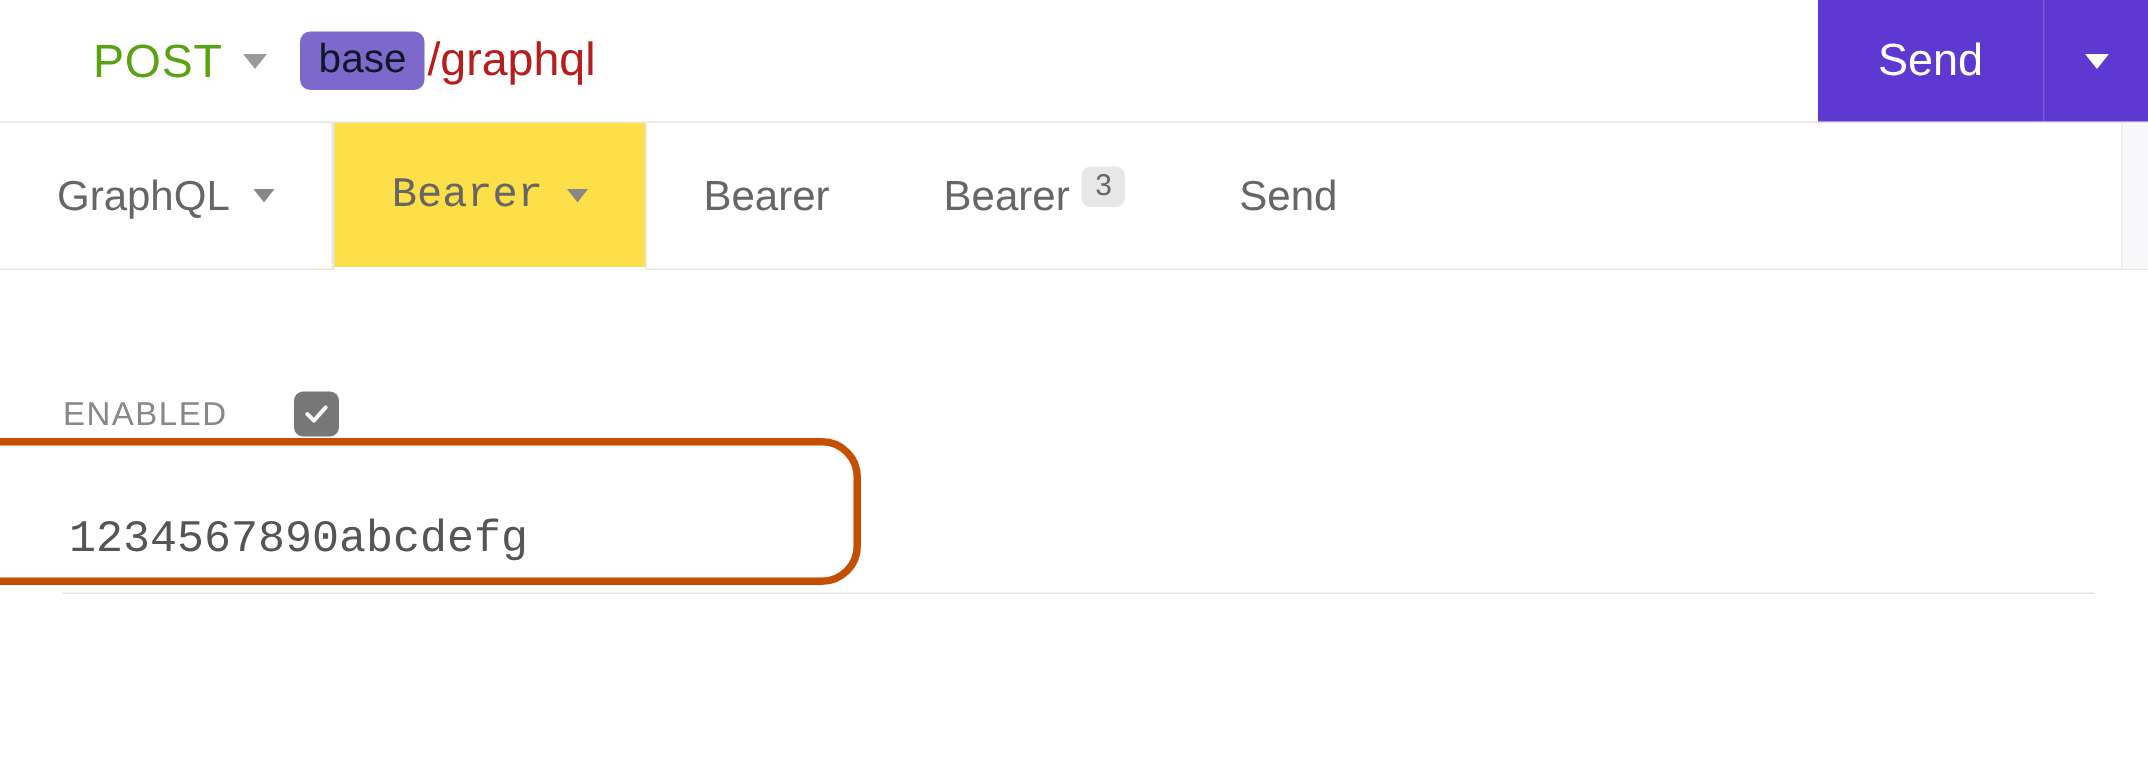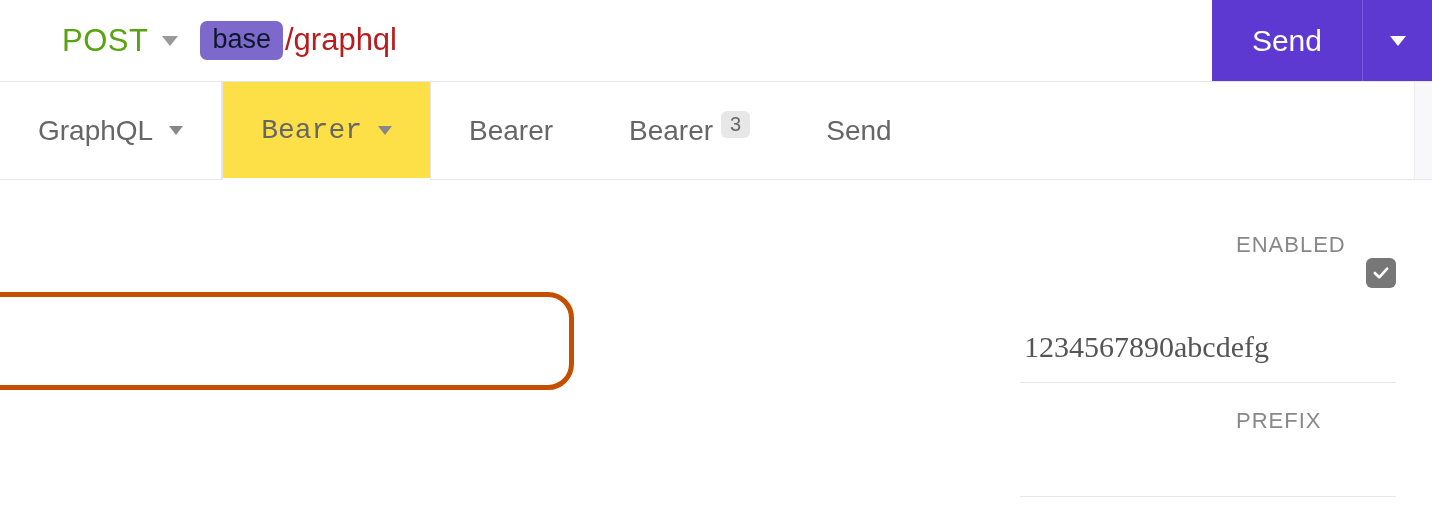--- a/index.html
+++ b/index.html
@@ -30,27 +30,27 @@
   .tab.divided { border-right: 1px solid #e6e6e6; }
   .tab .chev-down-small { margin-left: 16px; }
   .tab.active { background: #fde047; border-right: 1px solid #e6e6e6; border-left: 1px solid #e6e6e6; font-family: Liberation Mono, monospace; }
   .tab.active::after { content: ""; position: absolute; left: 0; right: 0; bottom: -1px; height: 2px; background: #fff; }
   .badge { display: inline-flex; align-items: center; justify-content: center; background: #e7e7e7; color: #666; font-size: 20px; border-radius: 6px; padding: 2px 9px; margin-left: 8px; position: relative; top: -6px; }
   .tabs .spacer { flex: 1; }
   .tabs .right-scroll { width: 18px; border-left: 1px solid #ececec; background: #f8f7f9; }
 
   
   .body { padding: 52px 36px 0 42px; }
-  .row { display: flex; align-items: flex-end; height: 88px; flex-direction: column; }
+  .row { display: flex; align-items: center; height: 88px; }
   .label { width: 160px; font-size: 22px; letter-spacing: 1px; color: #888; font-weight: 500; text-transform: uppercase; }
   .field { flex: 1; }
   .checkbox { width: 30px; height: 30px; border-radius: 6px; background: #777; display: flex; align-items: center; justify-content: center; cursor: pointer; margin-left: -6px; }
   .check-icon { width: 18px; height: 14px; }
   .check-icon polyline { stroke: #fff; stroke-width: 3; fill: none; stroke-linecap: round; stroke-linejoin: round; }
-  .text-input { width: 100%; border: none; border-bottom: 1px solid #e6e6e6; font-size: 30px; color: #555; padding: 10px 4px 18px 4px; outline: none; font-family: Liberation Serif, serif; background: transparent; }
+  .text-input { width: 100%; border: none; border-bottom: 1px solid #e6e6e6; font-size: 30px; color: #555; padding: 10px 4px 18px 4px; outline: none; font-family: Liberation Mono, monospace; background: transparent; }
   .text-input::placeholder { color: #bbb; }
 
   .highlight-ring { position: absolute; border: 5px solid #c54f00; border-radius: 26px; pointer-events: none; }
 </style>
 </head>
 <body>
 
 <div class="wrap">
 
   <div class="request-row">
@@ -107,23 +107,17 @@
         </div>
       </div>
     </div>
 
     <div class="row">
       <div class="field">
         <input class="text-input" type="text" value="1234567890abcdefg" style="">
       </div>
     </div>
 
-    <div class="row">
-      <div class="label">PREFIX</div>
-      <div class="field">
-        <input class="text-input" type="text" value="" style="">
-      </div>
-    </div>
 
     <div class="highlight-ring" style="left:-28px; top:112px; width:602px; height:98px;"></div>
   </div>
 
 </div>
 
 </body></html>

